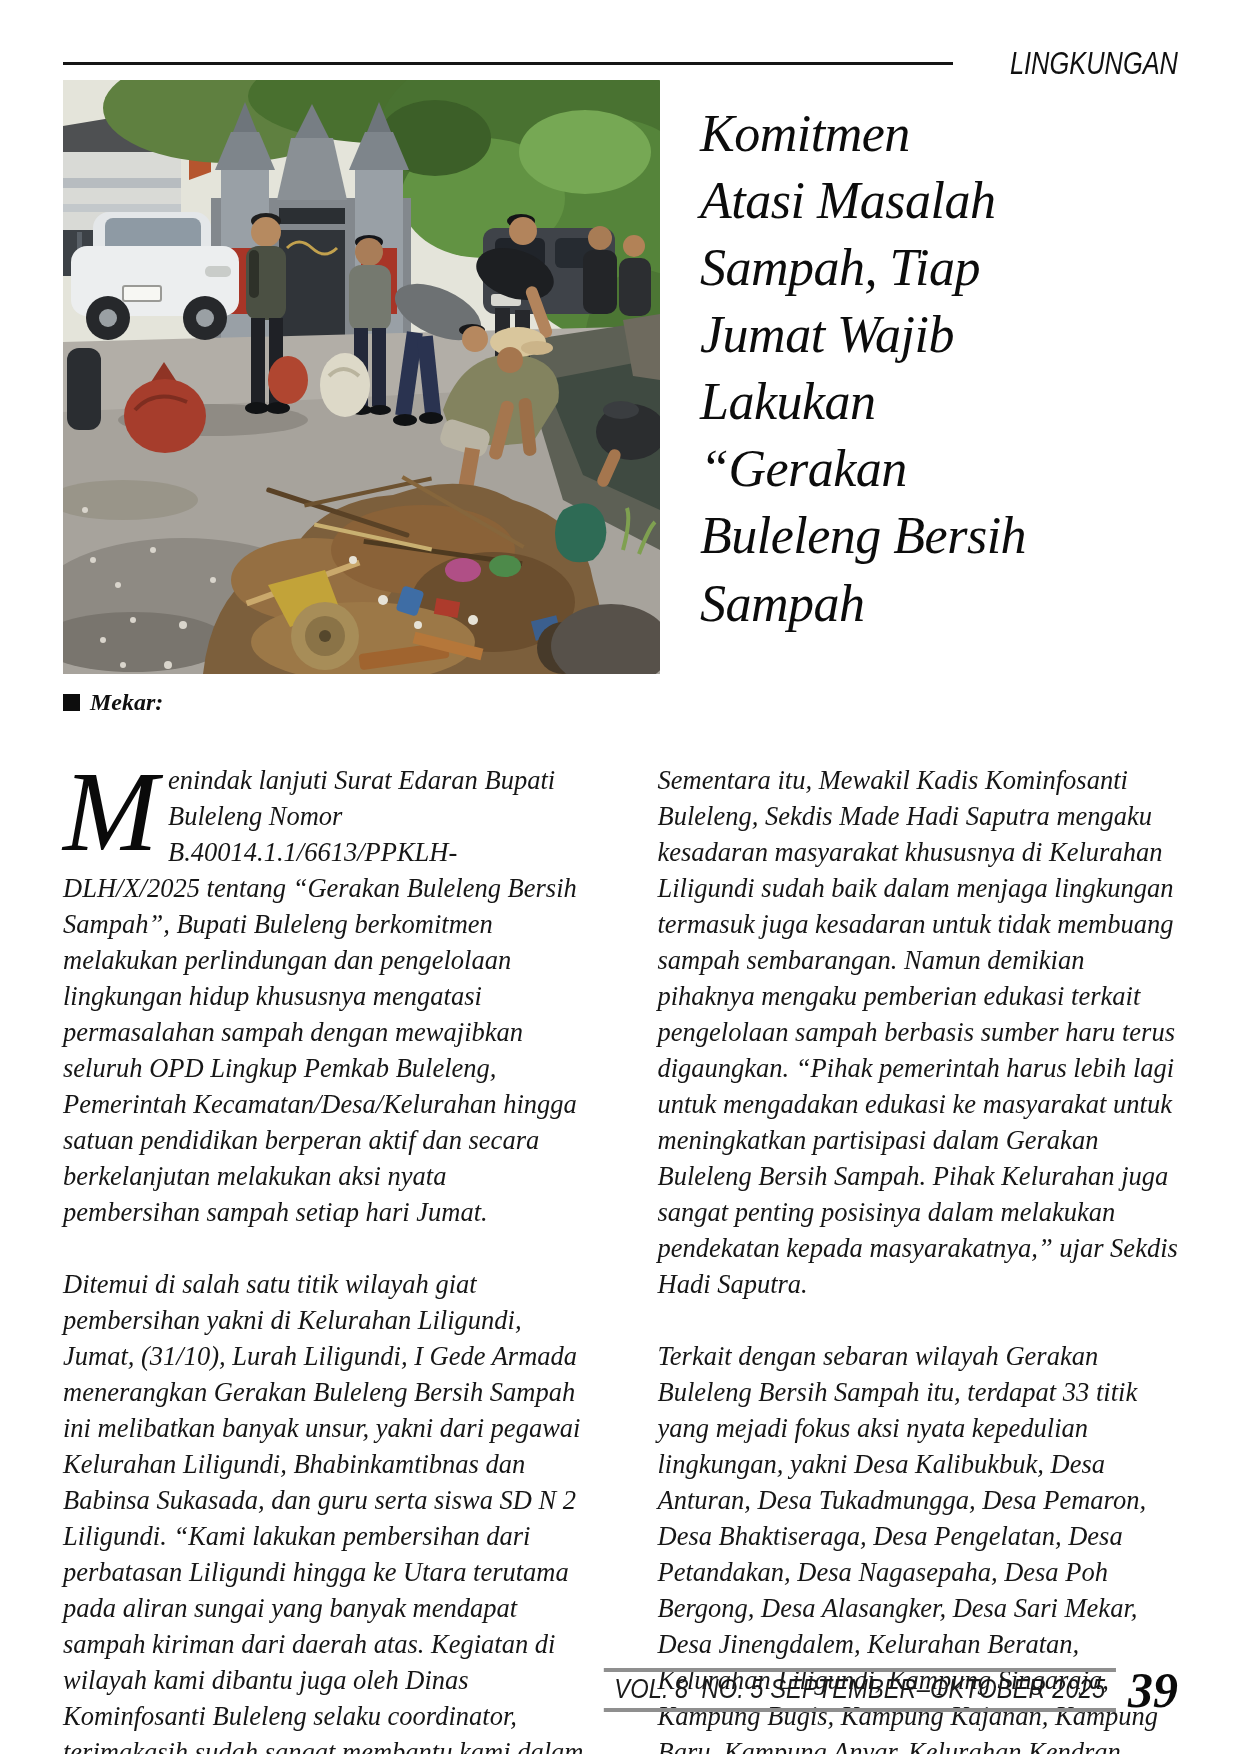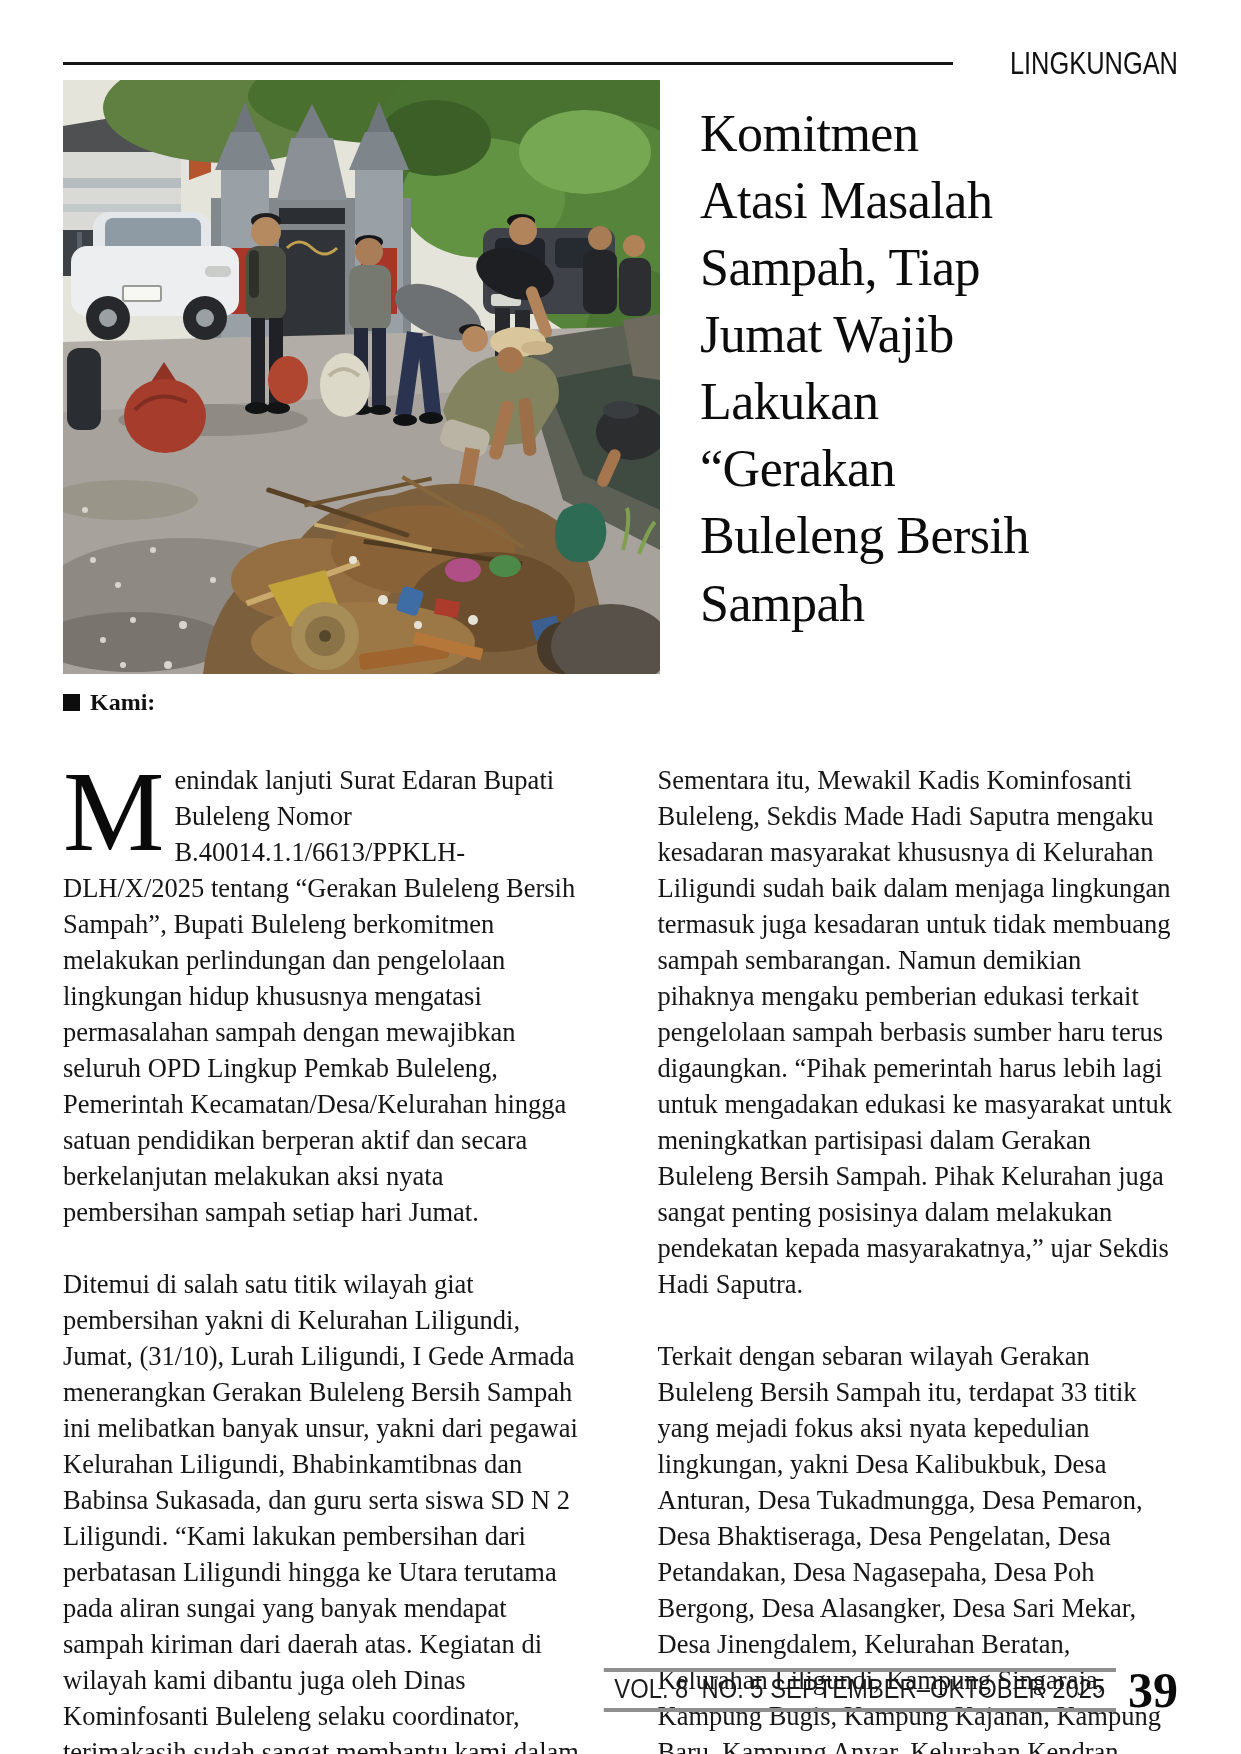--- a/index.html
+++ b/index.html
@@ -6,20 +6,21 @@
   .page{
     position:relative;
     width:1241px;height:1754px;
     margin:0 auto;
     background:#ffffff;
     box-sizing:border-box;
     padding:46px 63px 0;
     font-family:"Liberation Serif", serif;
     color:#141414;
     overflow:hidden;
+    font-style:italic;
   }
   
   .topbar{display:flex;align-items:center;gap:20px;height:34px;}
   .rule{flex:1;height:3px;background:#151515;}
   .section-label{
     font-family:"Liberation Sans", sans-serif;
     font-size:31px;line-height:1;color:#101010;
     transform:scaleX(.82);transform-origin:right center;
     white-space:nowrap;
   }
@@ -276,21 +277,21 @@
 Sampah, Tiap
 Jumat Wajib
 Lakukan
 “Gerakan
 Buleleng Bersih
 Sampah</h1>
   </div>
 
   <div class="caption">
     <span class="caption-square"></span>
-    <span class="caption-label">Kami:</span>
+    <span class="caption-label">Mekar:</span>
   </div>
 
   <main class="columns">
     <div class="col">
       <p><span class="dropcap">M</span><span>enindak lanjuti Surat Edaran Bupati Buleleng Nomor B.40014.1.1/6613/PPKLH-DLH/X/2025 tentang “Gerakan Buleleng Bersih Sampah”, Bupati Buleleng berkomitmen melakukan perlindungan dan pengelolaan lingkungan hidup khususnya mengatasi permasalahan sampah dengan mewajibkan seluruh OPD Lingkup Pemkab Buleleng, Pemerintah Kecamatan/Desa/Kelurahan hingga satuan pendidikan berperan aktif dan secara berkelanjutan melakukan aksi nyata pembersihan sampah setiap hari Jumat.</span></p>
       <p>Ditemui di salah satu titik wilayah giat pembersihan yakni di Kelurahan Liligundi, Jumat, (31/10), Lurah Liligundi, I Gede Armada menerangkan Gerakan Buleleng Bersih Sampah ini melibatkan banyak unsur, yakni dari pegawai Kelurahan Liligundi, Bhabinkamtibnas dan Babinsa Sukasada, dan guru serta siswa SD N 2 Liligundi. “Kami lakukan pembersihan dari perbatasan Liligundi hingga ke Utara terutama pada aliran sungai yang banyak mendapat sampah kiriman dari daerah atas. Kegiatan di wilayah kami dibantu juga oleh Dinas Kominfosanti Buleleng selaku coordinator, terimakasih sudah sangat membantu kami dalam proses pembersihan sampah,” ujarnya.</p>
 
     </div>
     <div class="col">
       <p>Sementara itu, Mewakil Kadis Kominfosanti Buleleng, Sekdis Made Hadi Saputra  mengaku kesadaran masyarakat khususnya di Kelurahan Liligundi sudah baik dalam menjaga lingkungan termasuk juga kesadaran untuk tidak membuang sampah sembarangan. Namun demikian pihaknya mengaku pemberian edukasi terkait pengelolaan sampah berbasis sumber haru terus digaungkan. “Pihak pemerintah harus lebih lagi untuk mengadakan edukasi ke masyarakat untuk meningkatkan partisipasi dalam Gerakan Buleleng Bersih Sampah. Pihak Kelurahan juga sangat penting posisinya dalam melakukan pendekatan kepada masyarakatnya,” ujar Sekdis Hadi Saputra.</p>

